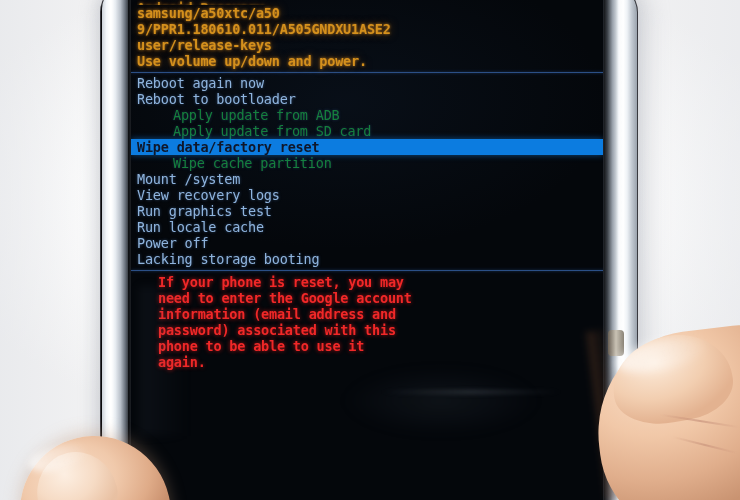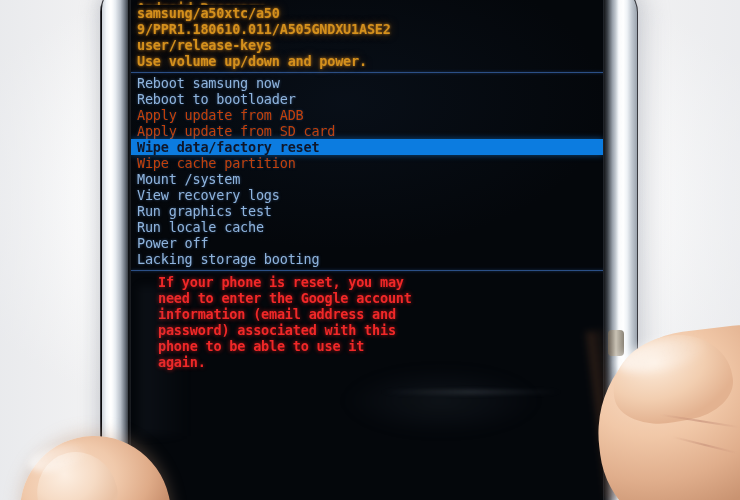--- a/index.html
+++ b/index.html
@@ -177,22 +177,23 @@
   }
   .menu-item {
     font-size: 13.5px;
     line-height: 16px;
     color: #8fb4dd;
     letter-spacing: -0.2px;
     white-space: nowrap;
     text-shadow: 0 0 3px rgba(90,140,210,0.5);
   }
   .menu-item.dim {
-    color: #c2410c;
+    color: #15803d;
     text-shadow: 0 0 3px rgba(60,100,160,0.4);
+    margin-left: 36px;
   }
   .menu-item.selected {
     position: relative;
     color: #0f172a;
     font-weight: 700;
     background: #0c7ce0;
     margin-left: -6px;
     padding-left: 6px;
     width: 472px;
     box-sizing: border-box;
@@ -374,21 +375,21 @@
         <div class="hdr-line clipped">Android Recovery</div>
         <div class="hdr-line">samsung/a50xtc/a50</div>
         <div class="hdr-line">9/PPR1.180610.011/A505GNDXU1ASE2</div>
         <div class="hdr-line">user/release-keys</div>
         <div class="hdr-line">Use volume up/down and power.</div>
       </div>
 
       <div class="divider"></div>
 
       <div class="menu">
-        <div class="menu-item">Reboot samsung now</div>
+        <div class="menu-item">Reboot again now</div>
         <div class="menu-item">Reboot to bootloader</div>
         <div class="menu-item dim">Apply update from ADB</div>
         <div class="menu-item dim">Apply update from SD card</div>
         <div class="menu-item selected">Wipe data/factory reset</div>
         <div class="menu-item dim">Wipe cache partition</div>
         <div class="menu-item">Mount /system</div>
         <div class="menu-item">View recovery logs</div>
         <div class="menu-item">Run graphics test</div>
         <div class="menu-item">Run locale cache</div>
         <div class="menu-item">Power off</div>

